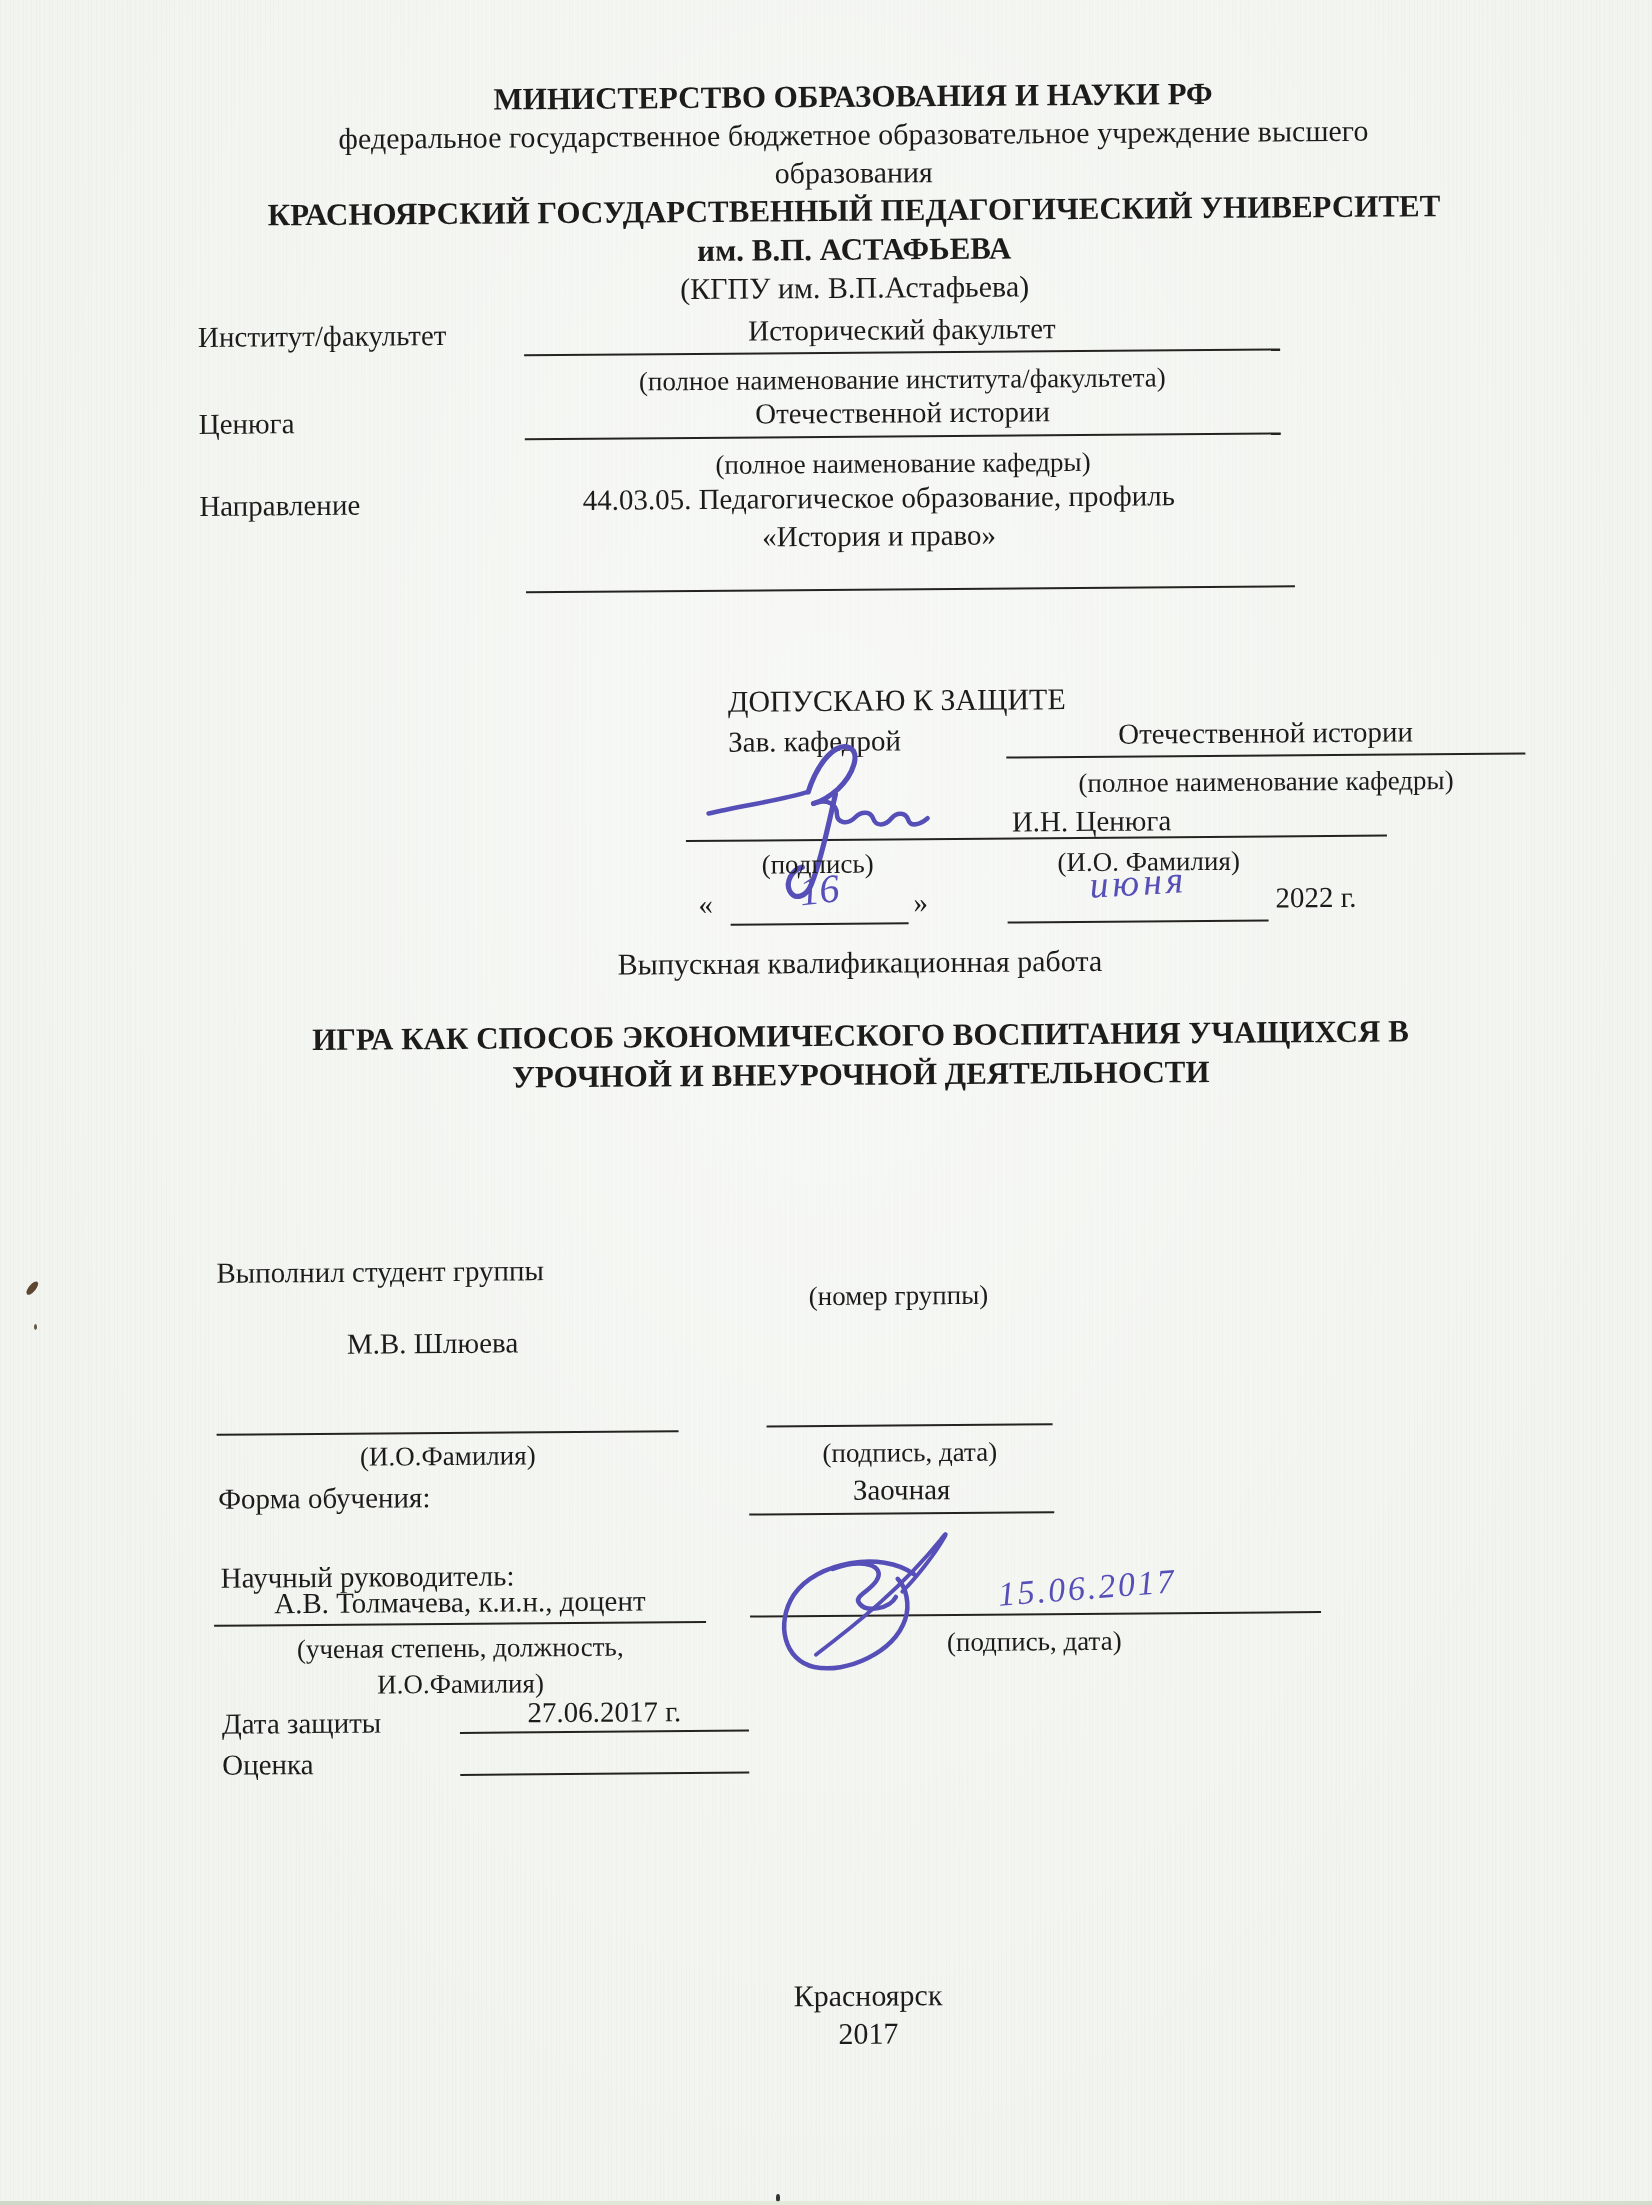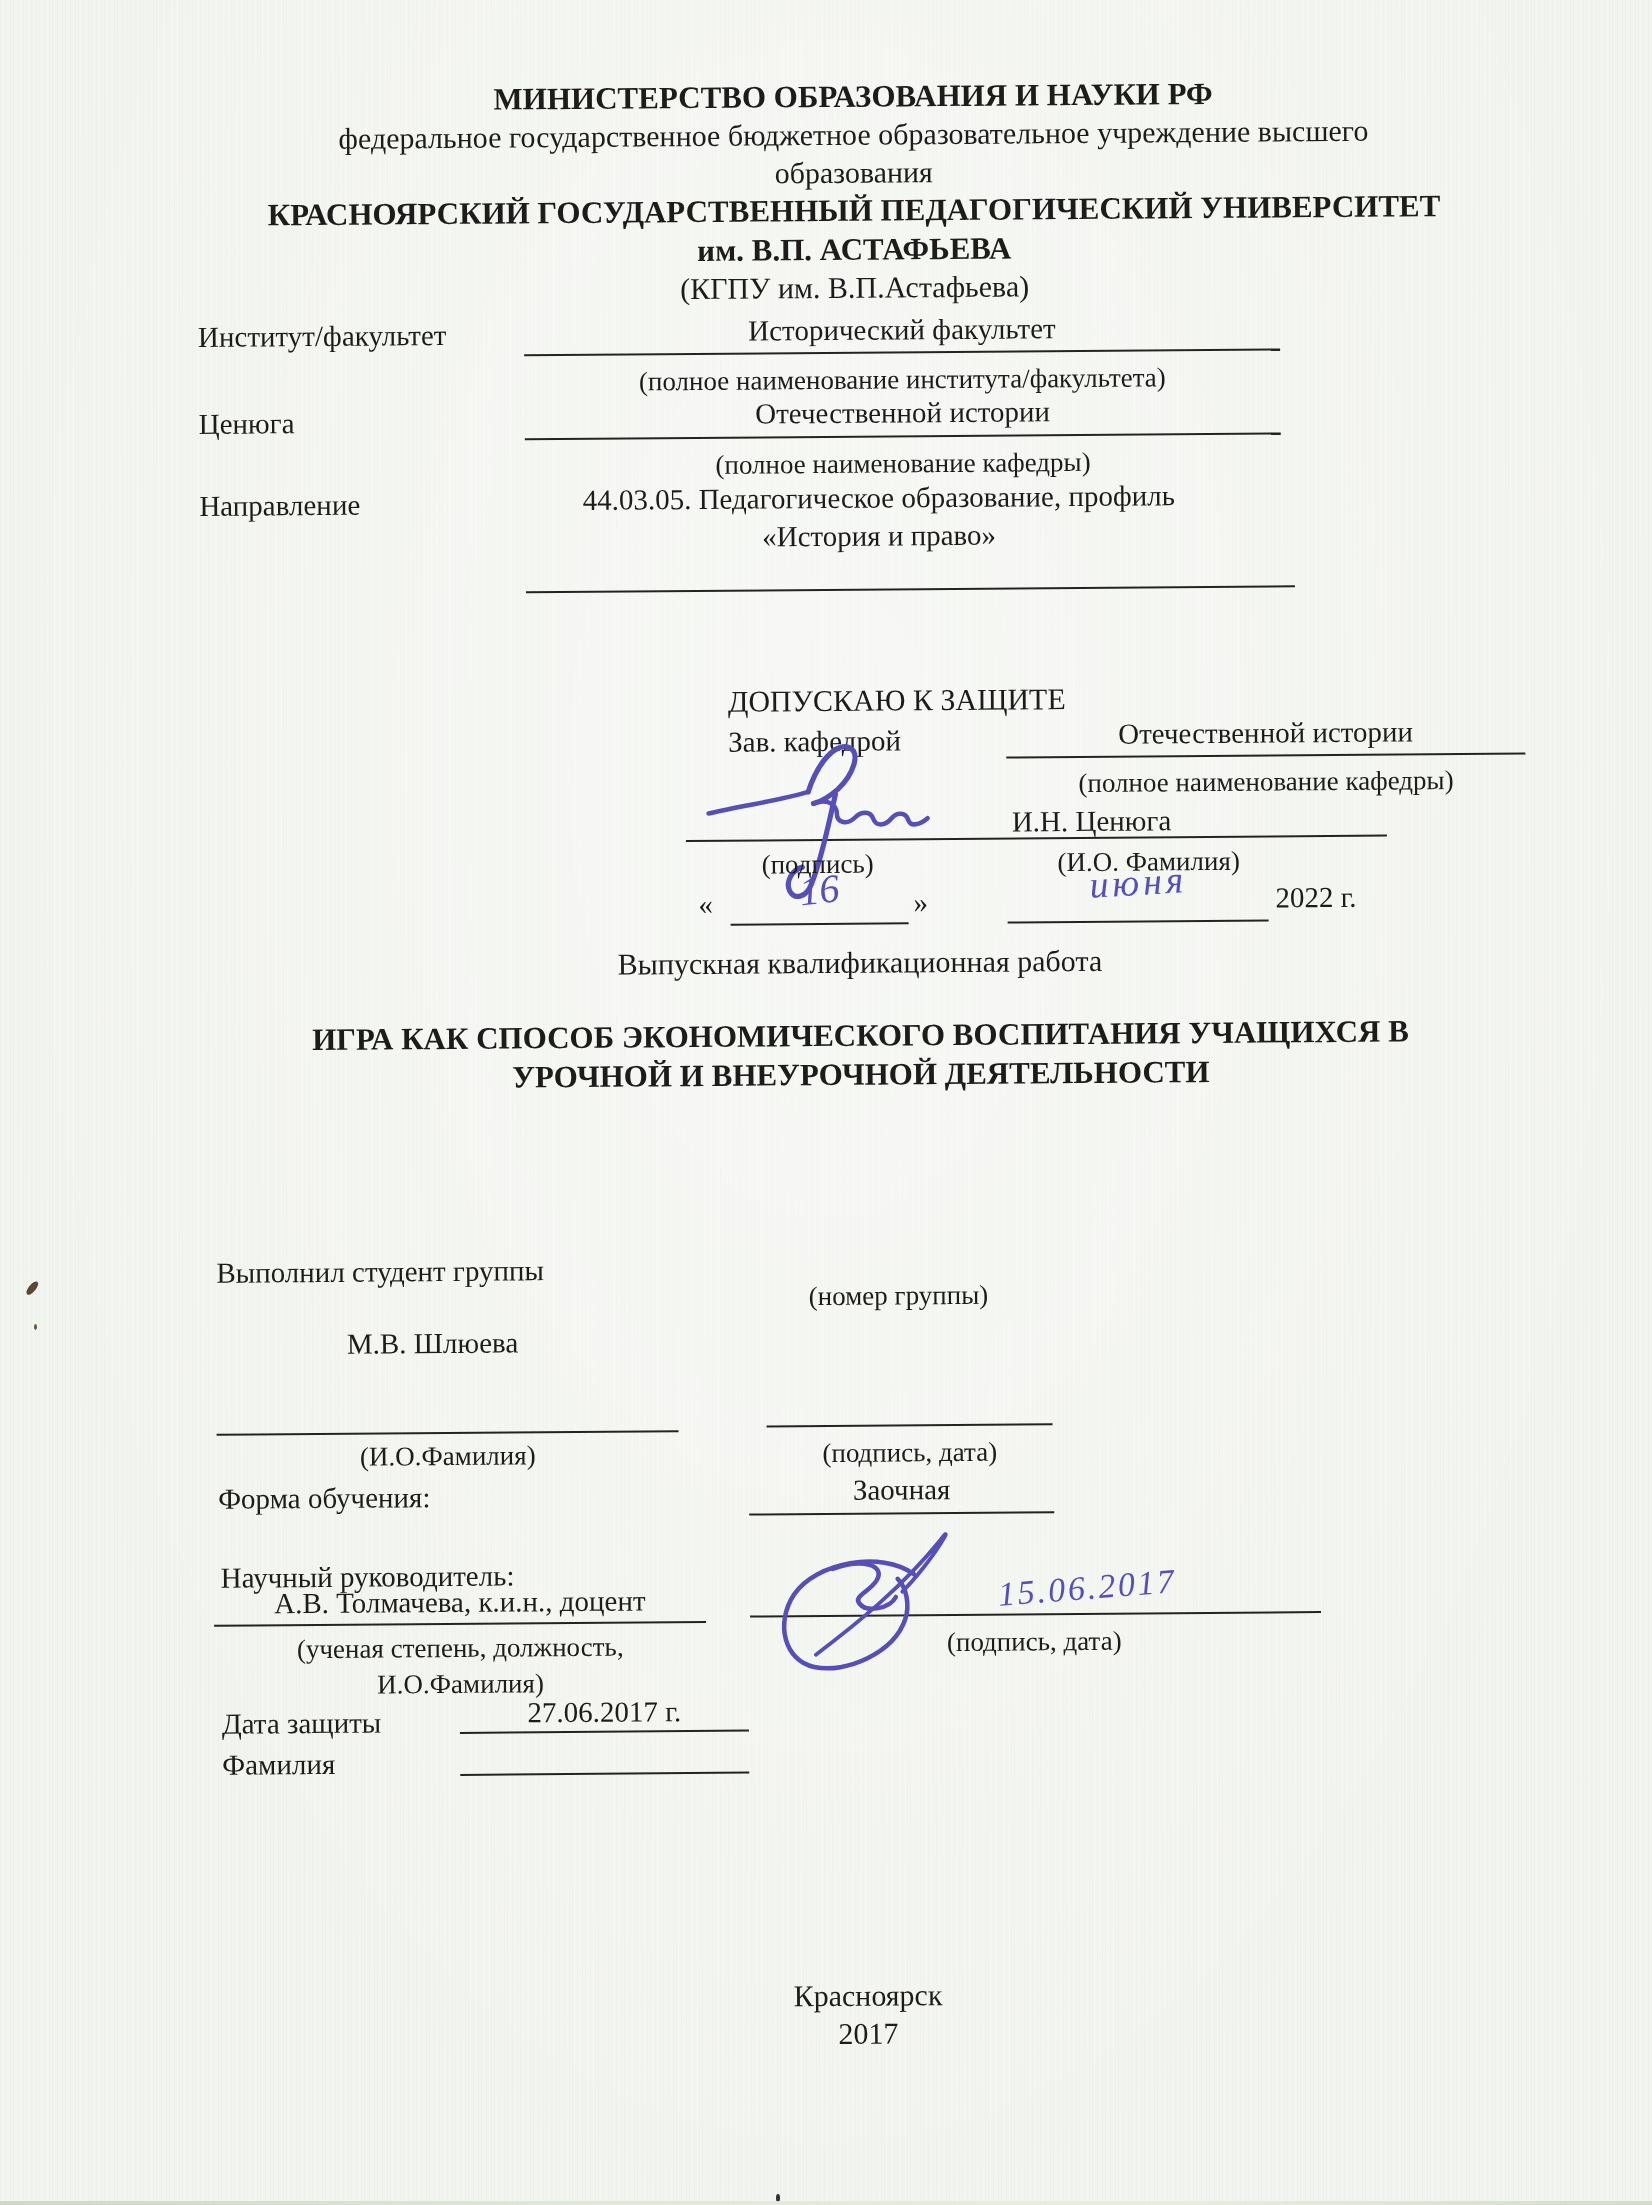--- a/index.html
+++ b/index.html
@@ -131,21 +131,21 @@
       <path stroke-width="7" d="M 145,66 C 190,50 228,60 212,85 C 201,102 176,108 186,120 C 197,134 232,128 242,110"></path>
       <path stroke-width="6" d="M 118,198 C 180,152 252,95 312,22 C 318,14 322,10 318,18 C 302,46 272,82 252,102"></path>
     </svg>
 
     <div class="abs hand nowrap" style="left:993px;top:1571px;font-size:34px;letter-spacing:2.6px;transform:rotate(-4deg);">15.06.2017</div>
     <div class="abs f42 c" style="left:909px;top:1627px;width:240px;">(подпись, дата)</div>
 
     <div class="abs f45 nowrap" style="left:216px;top:1701px;">Дата защиты</div>
     <div class="abs f45 c line" style="left:454px;top:1692px;width:289px;padding-bottom:1.3px;">27.06.2017 г.</div>
 
-    <div class="abs f45 nowrap" style="left:216px;top:1742px;">Фамилия</div>
+    <div class="abs f45 nowrap" style="left:216px;top:1742px;">Оценка</div>
     <div class="abs line" style="left:454px;top:1740px;width:289px;height:31px;"></div>
 
     <div class="abs f46 c" style="left:97px;top:1977px;width:1526px;">Красноярск</div>
     <div class="abs f46 c" style="left:97px;top:2015px;width:1526px;">2017</div>
 
   </div>
 
   <div class="speck" style="left:28.6px;top:1280px;width:6.5px;height:15.6px;background:#5d4733;transform:rotate(40deg);"></div>
   <div class="speck" style="left:34px;top:1324px;width:3.2px;height:5.8px;background:#6b5a43;"></div>
   <div class="speck" style="left:776px;top:2194px;width:3.9px;height:8.4px;background:#2f3430;"></div>

